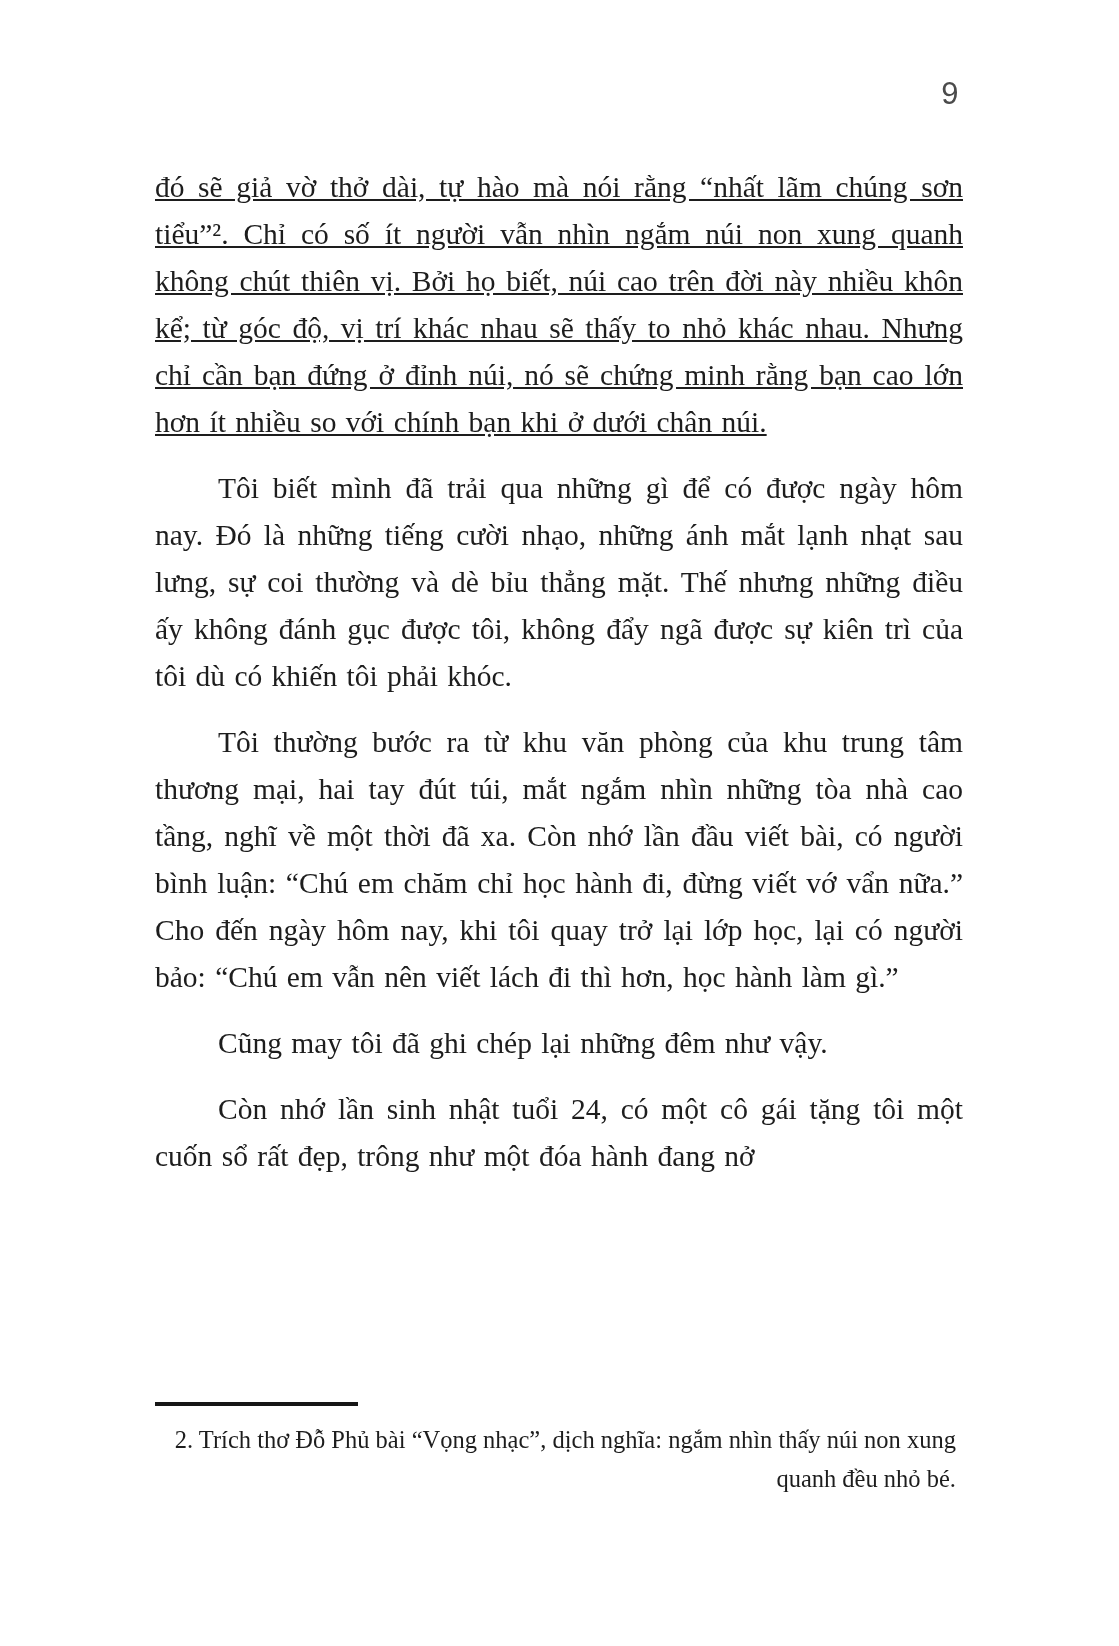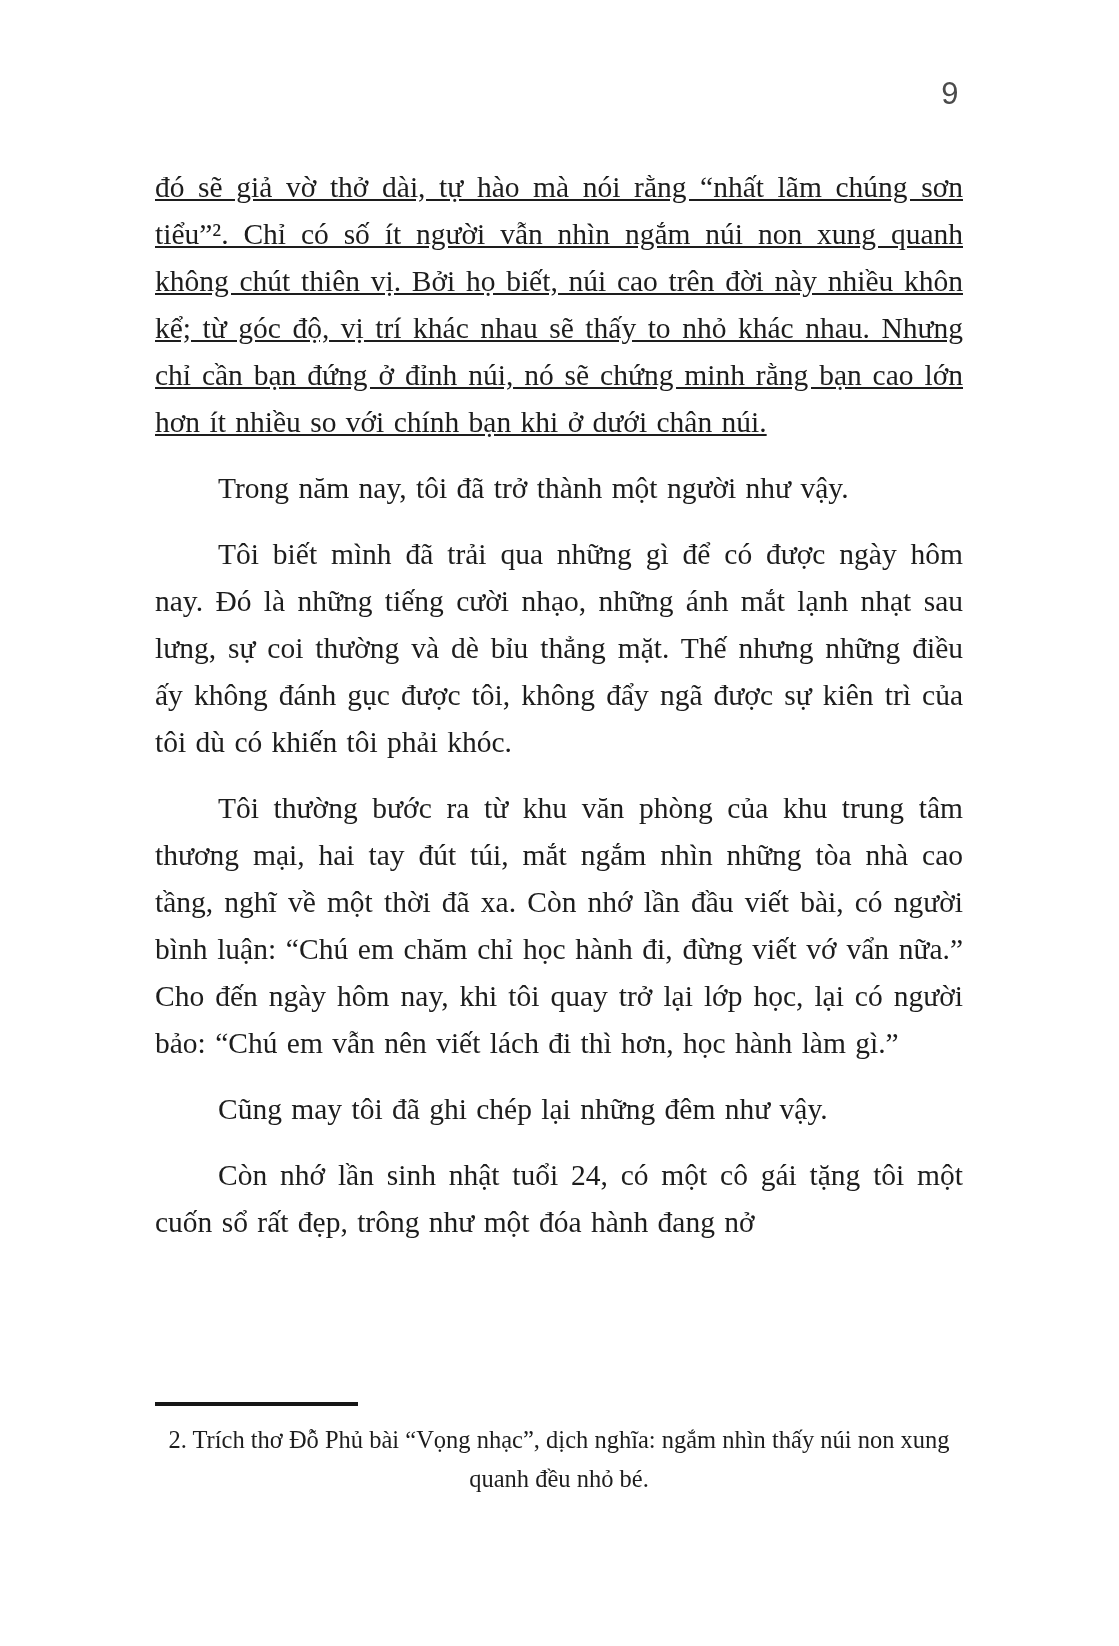--- a/index.html
+++ b/index.html
@@ -55,33 +55,32 @@
     width: 203px;
     height: 4px;
     background: #161616;
     margin: 0 0 14px 0;
   }
   .footnote-text {
     margin: 7px;
     font-size: 24.5px;
     line-height: 39px;
     color: #1d1d1d;
-    text-align: center;
+    text-align: right;
   }
 </style>
 </head>
 <body>
 
 <div class="page">
 
   <div class="page-number">9</div>
 
   <main class="body-text">
     <p class="para no-indent">đó sẽ giả vờ thở dài, tự hào mà nói rằng “nhất lãm chúng sơn tiểu”². Chỉ có số ít người vẫn nhìn ngắm núi non xung quanh không chút thiên vị. Bởi họ biết, núi cao trên đời này nhiều khôn kể; từ góc độ, vị trí khác nhau sẽ thấy to nhỏ khác nhau. Nhưng chỉ cần bạn đứng ở đỉnh núi, nó sẽ chứng minh rằng bạn cao lớn hơn ít nhiều so với chính bạn khi ở dưới chân núi.</p>
-    <p class="para">Trong năm nay, tôi đã trở thành một người như vậy.</p>
     <p class="para">Tôi biết mình đã trải qua những gì để có được ngày hôm nay. Đó là những tiếng cười nhạo, những ánh mắt lạnh nhạt sau lưng, sự coi thường và dè bỉu thẳng mặt. Thế nhưng những điều ấy không đánh gục được tôi, không đẩy ngã được sự kiên trì của tôi dù có khiến tôi phải khóc.</p>
     <p class="para">Tôi thường bước ra từ khu văn phòng của khu trung tâm thương mại, hai tay đút túi, mắt ngắm nhìn những tòa nhà cao tầng, nghĩ về một thời đã xa. Còn nhớ lần đầu viết bài, có người bình luận: “Chú em chăm chỉ học hành đi, đừng viết vớ vẩn nữa.” Cho đến ngày hôm nay, khi tôi quay trở lại lớp học, lại có người bảo: “Chú em vẫn nên viết lách đi thì hơn, học hành làm gì.”</p>
     <p class="para">Cũng may tôi đã ghi chép lại những đêm như vậy.</p>
     <p class="para">Còn nhớ lần sinh nhật tuổi 24, có một cô gái tặng tôi một cuốn sổ rất đẹp, trông như một đóa hành đang nở</p>
   </main>
 
   <footer class="footnote">
     <div class="footnote-rule"></div>
     <p class="footnote-text">2. Trích thơ Đỗ Phủ bài “Vọng nhạc”, dịch nghĩa: ngắm nhìn thấy núi non xung quanh đều nhỏ bé.</p>
   </footer>

